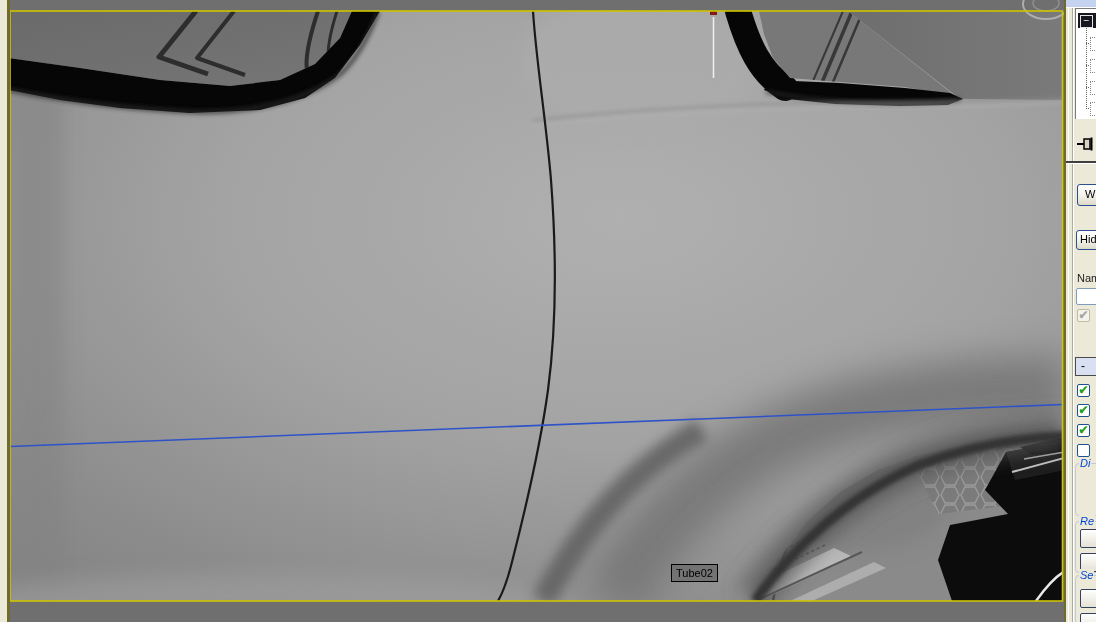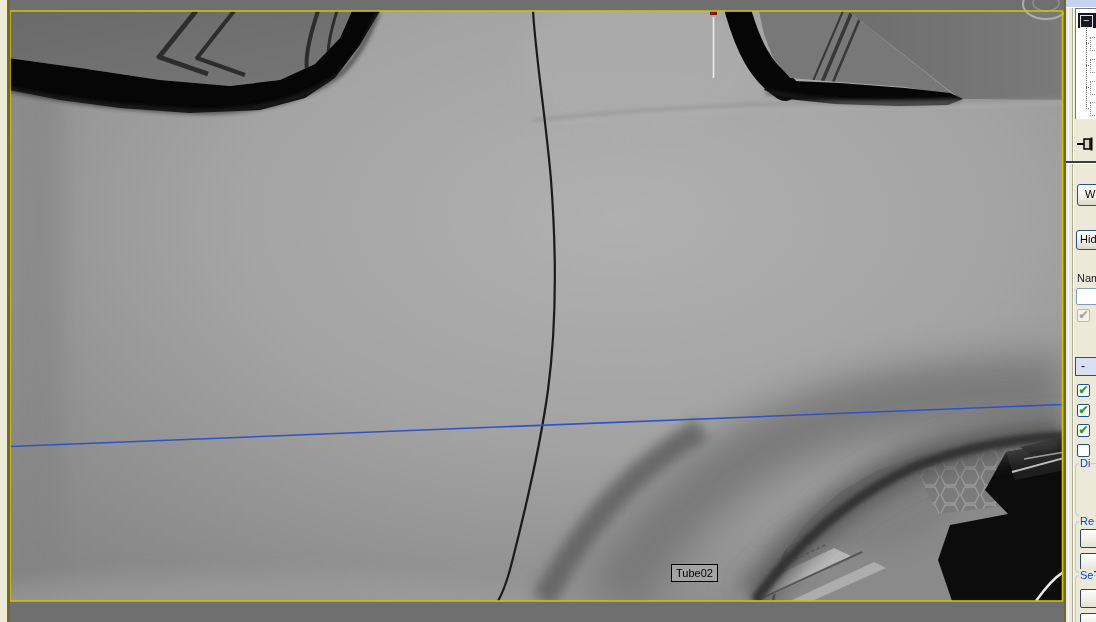--- a/index.html
+++ b/index.html
@@ -5,21 +5,21 @@
   html,body{margin:0;padding:0;background:#ECE9D8;}
   #root{position:relative;width:1096px;height:622px;overflow:hidden;font-family:"Liberation Sans",sans-serif;background:#ECE9D8;}
   .abs{position:absolute;}
   
   #left-strip{left:0;top:0;width:7px;height:622px;background:#ECE9D8;}
   #left-olive{left:7px;top:0;width:2.5px;height:622px;background:#6F6B2C;}
   #right-olive{left:1063.5px;top:0;width:2.5px;height:622px;background:#6F6B2C;z-index:3;}
   
   #vp{left:9px;top:0;width:1057px;height:622px;}
   
-  #tooltip{left:671px;top:564px;background:#a3a3a3;border:1px solid #000;color:#000;
+  #tooltip{left:671px;top:564px;background:#737373;border:1px solid #000;color:#000;
     font-size:11px;line-height:14px;padding:1px 4px;z-index:5;white-space:nowrap;}
   
   #panel{left:1066px;top:0;width:30px;height:622px;background:#ECE9D8;overflow:hidden;z-index:4;}
   .vline{top:0;width:1px;height:622px;}
   #panel-caption{left:0;top:0;width:30px;height:7px;background:#C5D2F0;border-bottom:1px solid #FFF;}
   #stack-tree{left:9px;top:8px;width:30px;height:110px;background:#FFF;border-left:1px solid #7A7A7A;border-top:1px solid #7A7A7A;}
   #tree-root-row{left:2px;top:4px;right:0;width:28px;height:15px;background:#17171F;}
   #tree-collapse-box{left:2px;top:2px;width:11px;height:11px;border:1px solid #E6E6E6;color:#FFF;
     font-size:10px;line-height:9px;text-align:center;}
   #tree-vline{left:10px;top:19px;width:0;height:81px;border-left:1px dotted #666;}
@@ -35,21 +35,21 @@
   #name-label{left:11px;top:272px;font-size:11px;color:#222;}
   #name-field{left:10px;top:288px;width:46px;height:17px;background:#FFF;border:1px solid #7F9DB9;border-radius:2px;box-sizing:border-box;}
   .cb{width:13px;height:13px;background:#FFF;border:1px solid #1E5190;border-radius:2px;box-sizing:border-box;
     font-size:12px;line-height:10px;font-weight:bold;color:#23A41F;text-align:center;}
   .cb.disabled{border-color:#BDBBA6;background:#F4F3EA;color:#A6A6A6;}
   #cb-dis{left:11px;top:309px;}
   #cb-1{left:11px;top:384px;} #cb-2{left:11px;top:404px;} #cb-3{left:11px;top:424px;} #cb-4{left:11px;top:444px;}
   #rollout{left:9px;top:357px;width:46px;height:19px;background:#D8E0F2;border:1px solid #4A4A4A;
     font-size:12px;line-height:16px;color:#000;padding-left:5px;box-sizing:border-box;}
   .group{border:1px solid #C0C8DC;border-radius:4px;box-sizing:border-box;}
-  .group-label{position:absolute;top:-7px;left:3px;background:#ECE9D8;color:#0046D5;font-size:11px;line-height:12px;padding:0 1px;}
+  .group-label{position:absolute;top:-7px;left:3px;background:#ECE9D8;color:#0046D5;font-size:11px;line-height:12px;padding:0 1px;font-style:italic;}
   #grp-di{left:9px;top:463px;width:46px;height:53px;}
   #grp-re{left:9px;top:521px;width:46px;height:52px;}
   #grp-se{left:9px;top:575px;width:46px;height:60px;}
   .gbtn{position:absolute;border:1px solid #33415E;border-radius:2px;background:linear-gradient(180deg,#FFFFFF,#E4E2D4);
     width:44px;height:19px;left:4px;box-sizing:border-box;}
 </style>
 </head>
 <body>
 
 <div id="root">

